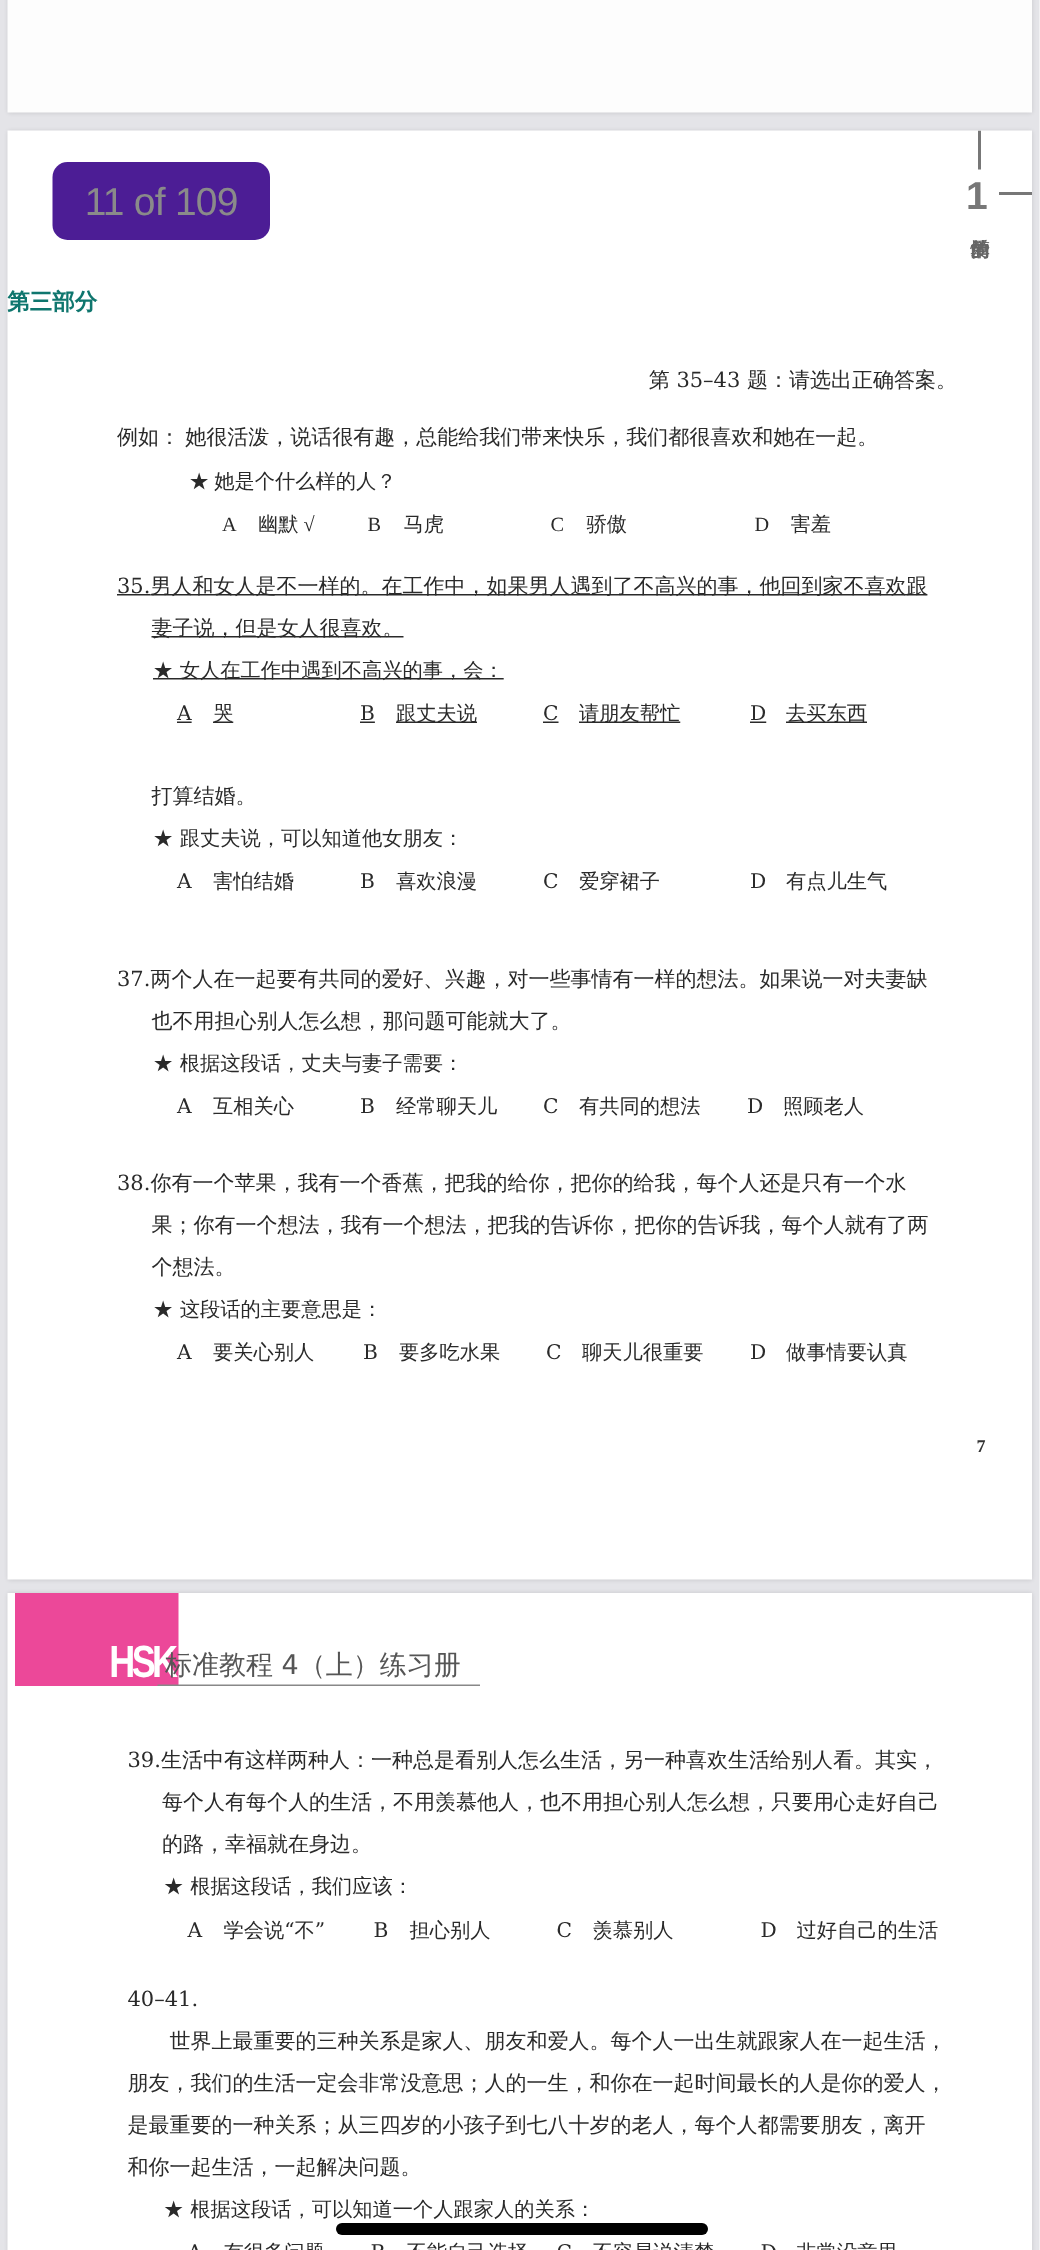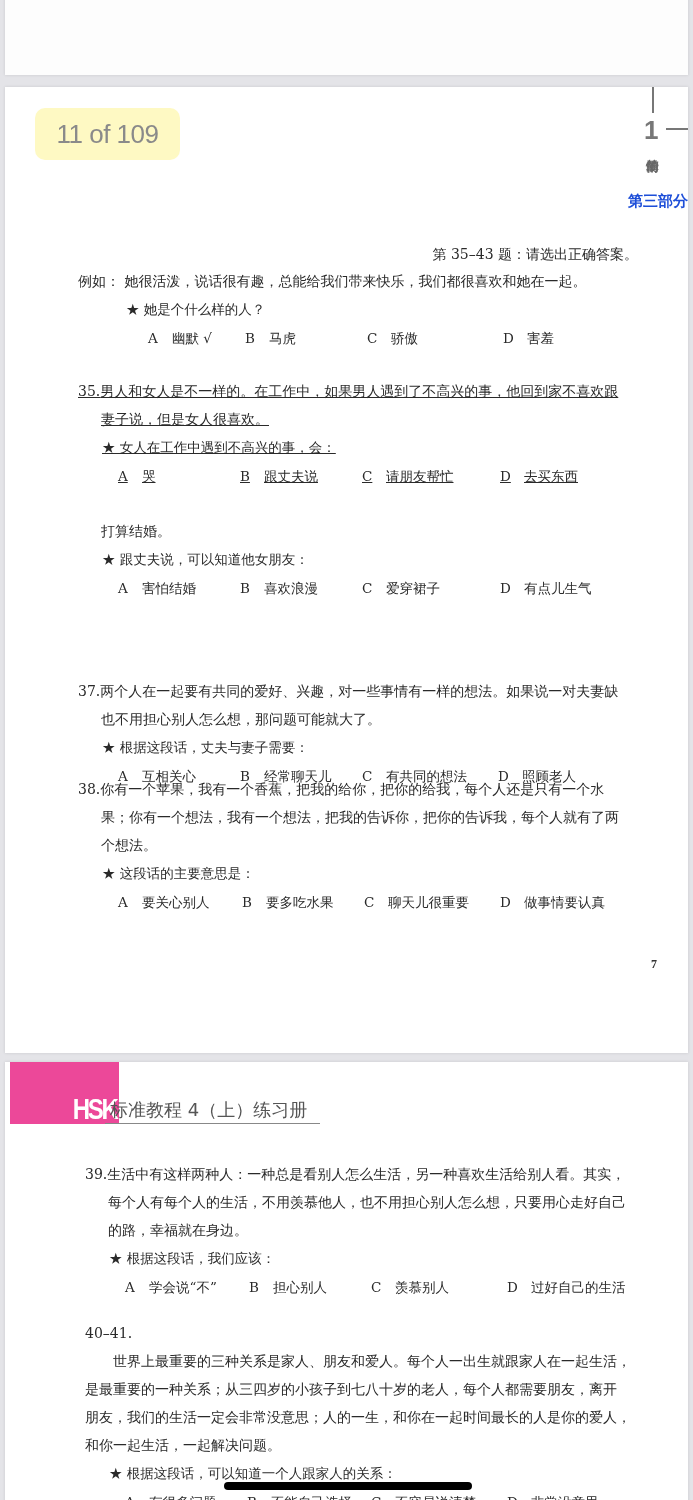--- a/index.html
+++ b/index.html
@@ -19,21 +19,21 @@
       overflow: hidden;
     }
     #page-prev { top: -20px; height: 95px; background: #fdfdfd; }
     #page-cur { top: 87px; height: 966px; }
     #page-next { top: 1062px; height: 460px; }
 
     .page-badge {
       position: absolute;
       left: 30px; top: 21px;
       width: 145px; height: 52px;
-      background: #fef9c3;
+      background: #4c1d95;
       border-radius: 10px;
       font-family: "Liberation Sans", "DejaVu Sans", sans-serif;
       font-size: 26px;
       color: #8a8a8a;
       display: flex; align-items: center; justify-content: center;
       letter-spacing: -0.5px;
     }
 
     .chapter-tab { position: absolute; right: 0; top: 0; width: 50px; height: 150px; }
     .chapter-tab .vline { position: absolute; left: 14px; top: 0; width: 2px; height: 26px; background: #777; }
@@ -45,21 +45,21 @@
     .chapter-tab .hline { position: absolute; left: 28px; top: 41px; width: 22px; height: 2px; background: #777; }
     .chapter-tab .vtext {
       position: absolute; left: 8px; top: 62px;
       width: 14px; font-size: 13px; line-height: 15px; color: #666;
       font-family: "DejaVu Sans", sans-serif;
       writing-mode: vertical-rl;
     }
 
     .section-title {
       position: absolute; top: 105px; left: 0; width: 683px;
-      text-align: right; font-size: 15px; font-weight: bold; color: #1d4ed8;
+      text-align: left; font-size: 15px; font-weight: bold; color: #0f766e;
     }
 
     .block { position: absolute; left: 73px; width: 560px; font-size: 14px; color: #2a2a2a; }
     .line { height: 28px; line-height: 28px; white-space: nowrap; }
     .indent { padding-left: 23px; }
     .star { padding-left: 24px; font-size: 13.5px; }
     .opts { display: flex; padding-left: 40px; font-size: 13.5px; height: 30px; line-height: 30px; }
     .opt { display: flex; }
     .opt .letter { width: 24px; }
 
@@ -107,21 +107,21 @@
     <div class="hline"></div>
     <div class="vtext">简单的爱情</div>
   </div>
 
   <div class="section-title">第三部分</div>
 
   <div class="block" style="top:153px;text-align:right;">
     <div class="line">第 35–43 题：请选出正确答案。</div>
   </div>
 
-  <div class="block" style="top:180px;">
+  <div class="block" style="top:192px;font-family:Liberation Serif, serif;">
     <div class="line">
       <span>例如：</span>
       <span>她很活泼，说话很有趣，总能给我们带来快乐，我们都很喜欢和她在一起。</span>
     </div>
     <div class="line star" style="padding-left:48px;">★ 她是个什么样的人？</div>
     <div class="opts" style="padding-left:70px;">
       <div class="opt" style="width:97px;">
           <span class="letter">A</span>
           <span>幽默 √</span>
         </div>
@@ -180,21 +180,21 @@
           <span class="letter">C</span>
           <span>爱穿裙子</span>
         </div>
       <div class="opt">
           <span class="letter">D</span>
           <span>有点儿生气</span>
         </div>
     </div>
   </div>
 
-  <div class="block" style="top:590px;">
+  <div class="block" style="top:552px;">
     <div class="line"><span>37.</span><span>两个人在一起要有共同的爱好、兴趣，对一些事情有一样的想法。如果说一对夫妻缺</span></div>
     <div class="line indent">也不用担心别人怎么想，那问题可能就大了。</div>
     <div class="line star">★ 根据这段话，丈夫与妻子需要：</div>
     <div class="opts">
       <div class="opt" style="width:122px;">
           <span class="letter">A</span>
           <span>互相关心</span>
         </div>
       <div class="opt" style="width:122px;">
           <span class="letter">B</span>
@@ -269,22 +269,22 @@
       <div class="opt">
           <span class="letter">D</span>
           <span>过好自己的生活</span>
         </div>
     </div>
   </div>
 
   <div class="block" style="top:257px; left:80px;">
     <div class="line">40–41.</div>
     <div class="line" style="padding-left:28px;">世界上最重要的三种关系是家人、朋友和爱人。每个人一出生就跟家人在一起生活，</div>
+    <div class="line">朋友，我们的生活一定会非常没意思；人的一生，和你在一起时间最长的人是你的爱人，</div>
     <div class="line">是最重要的一种关系；从三四岁的小孩子到七八十岁的老人，每个人都需要朋友，离开</div>
-    <div class="line">朋友，我们的生活一定会非常没意思；人的一生，和你在一起时间最长的人是你的爱人，</div>
     <div class="line">和你一起生活，一起解决问题。</div>
     <div class="line star">★ 根据这段话，可以知道一个人跟家人的关系：</div>
     <div class="opts">
       <div class="opt" style="width:122px;">
           <span class="letter">A</span>
           <span>有很多问题</span>
         </div>
       <div class="opt" style="width:124px;">
           <span class="letter">B</span>
           <span>不能自己选择</span>

